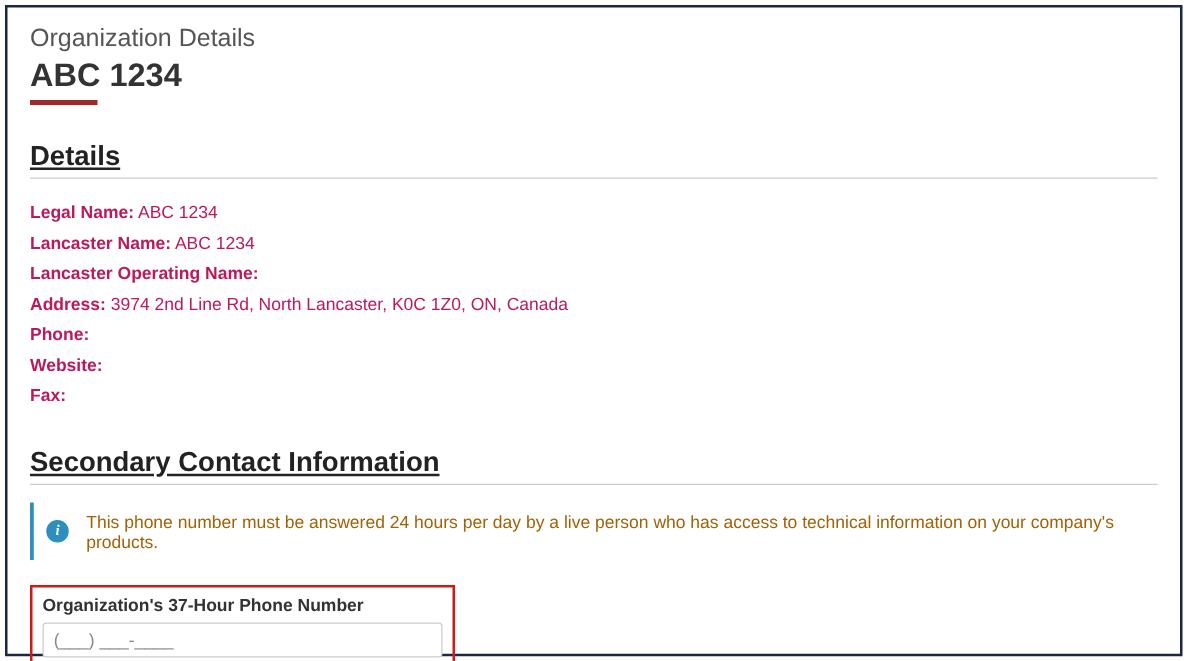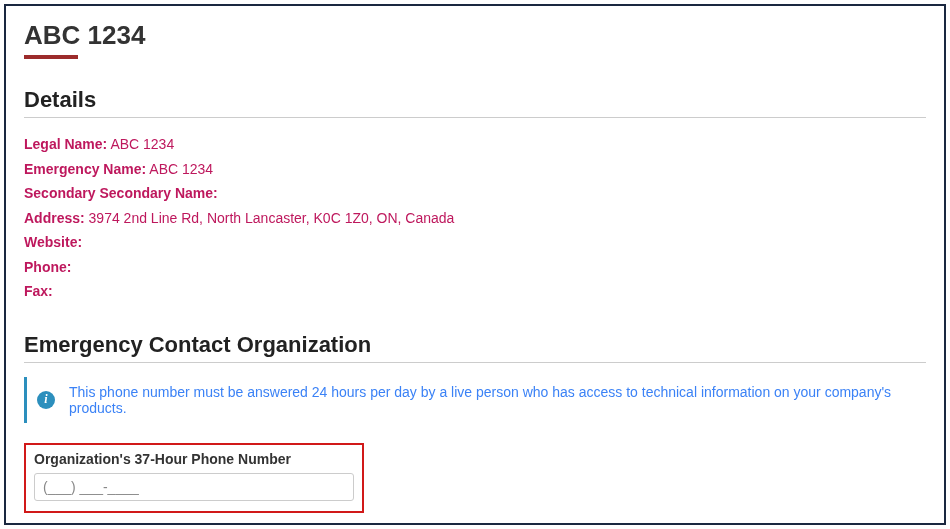--- a/index.html
+++ b/index.html
@@ -38,20 +38,21 @@
       width: 54px;
       height: 4px;
       background: #9c2b2b;
       margin-bottom: 28px;
     }
     .section-title {
       font-size: 22px;
       font-weight: 700;
       color: #222;
       margin-bottom: 4px;
+      text-decoration: underline;
     }
     .section-divider {
       border: none;
       border-top: 1px solid #ccc;
       margin-bottom: 14px;
     }
     .details-block {
       font-size: 14px;
       color: #be185d;
       line-height: 1.75;
@@ -80,21 +81,21 @@
       justify-content: center;
       font-size: 12px;
       font-weight: 700;
       font-style: italic;
       margin-right: 14px;
       flex-shrink: 0;
       font-family: Georgia, serif;
     }
     .info-text {
       font-size: 14px;
-      color: #3b82f6;
+      color: #a16207;
     }
     .highlight-box {
       border: 2px solid #d11919;
       padding: 6px 8px 10px 8px;
       width: 340px;
     }
     .field-label {
       font-size: 14px;
       font-weight: 700;
       color: #333;
@@ -113,58 +114,59 @@
     }
     .phone-input::placeholder {
       color: #888;
     }
   </style>
 </head>
 <body>
 
 <div class="panel">
 
+  <div class="page-pretitle">Organization Details</div>
   <div class="page-title">ABC 1234</div>
   <div class="title-underline"></div>
 
   <div class="section-title">Details</div>
   <hr class="section-divider">
 
   <div class="details-block">
     <div>
       <span class="details-label">Legal Name:</span>
       <span>ABC 1234</span>
     </div>
     <div>
-      <span class="details-label">Emergency Name:</span>
+      <span class="details-label">Lancaster Name:</span>
       <span>ABC 1234</span>
     </div>
     <div>
-      <span class="details-label">Secondary Secondary Name:</span>
+      <span class="details-label">Lancaster Operating Name:</span>
       <span></span>
     </div>
     <div>
       <span class="details-label">Address:</span>
       <span>3974 2nd Line Rd, North Lancaster, K0C 1Z0, ON, Canada</span>
     </div>
     <div>
-      <span class="details-label">Website:</span>
+      <span class="details-label">Phone:</span>
       <span></span>
     </div>
     <div>
-      <span class="details-label">Phone:</span>
+      <span class="details-label">Website:</span>
       <span></span>
     </div>
     <div>
       <span class="details-label">Fax:</span>
       <span></span>
     </div>
   </div>
 
-  <div class="section-title">Emergency Contact Organization</div>
+  <div class="section-title">Secondary Contact Information</div>
   <hr class="section-divider">
 
   <div class="info-box">
     <span class="info-icon">i</span>
     <span class="info-text">This phone number must be answered 24 hours per day by a live person who has access to technical information on your company's products.</span>
   </div>
 
   <div class="highlight-box">
     <label class="field-label">Organization's 37-Hour Phone Number</label>
     <input type="text" class="phone-input" placeholder="(___) ___-____" style="">

